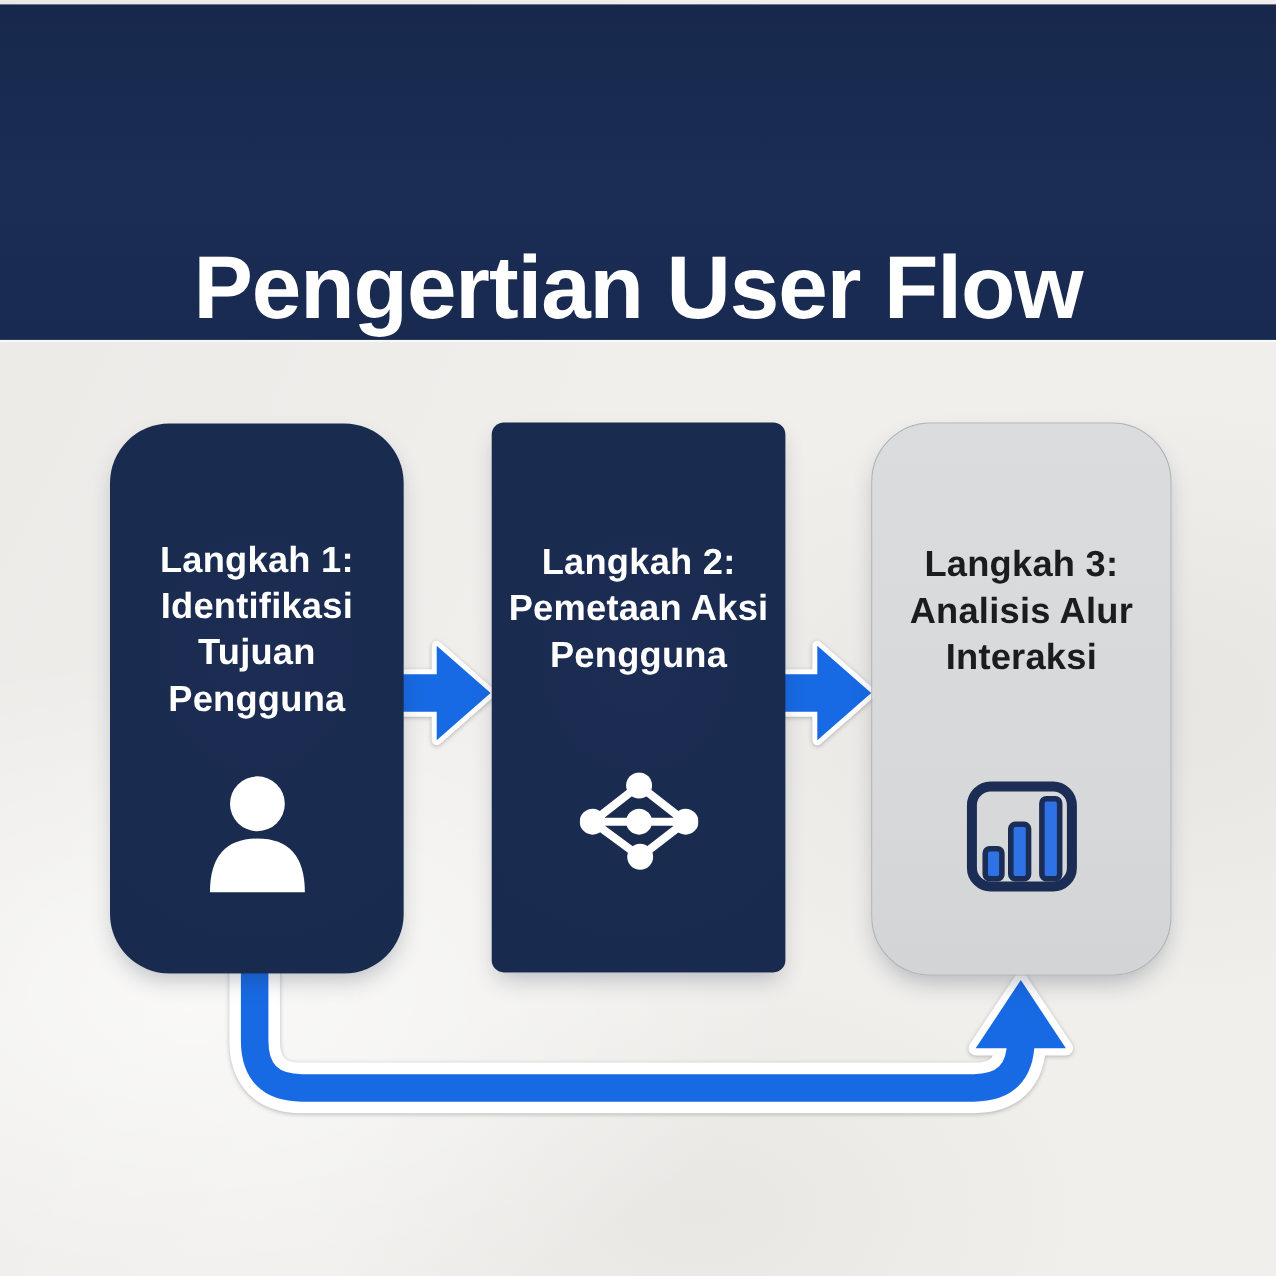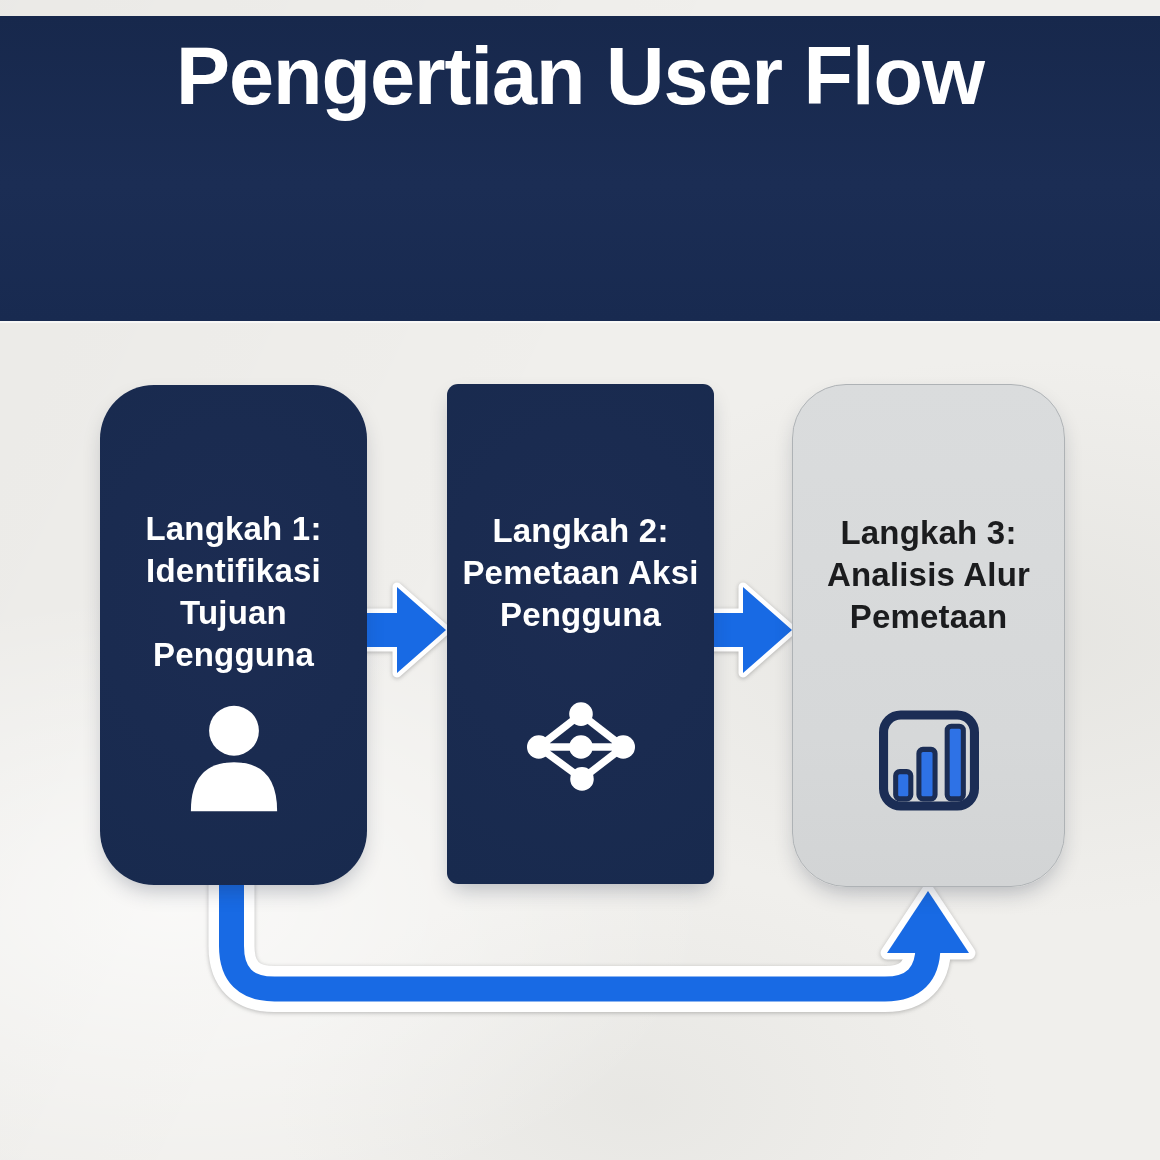--- a/index.html
+++ b/index.html
@@ -16,25 +16,25 @@
       radial-gradient(900px 520px at 15% 78%, rgba(255,255,255,0.65), transparent 60%),
       radial-gradient(760px 430px at 88% 55%, rgba(205,205,200,0.30), transparent 65%),
       radial-gradient(600px 380px at 55% 95%, rgba(216,216,212,0.35), transparent 60%),
       linear-gradient(115deg, rgba(0,0,0,0.025), transparent 45%),
       #f0efec;
   }
 
   
   .header {
     position: absolute;
-    left: 0; top: 16px;
+    left: 0; top: 4px;
     width: 1160px; height: 305px;
     background: linear-gradient(180deg, #17284c 0%, #1b2d54 55%, #182a50 100%);
     display: flex;
-    align-items: flex-start;
+    align-items: flex-end;
     justify-content: center;
     box-shadow: 0 2px 0 rgba(255,255,255,0.6);
   }
   .header h1 {
     margin: 0;
     padding-top: 14px;
     color: #ffffff;
     font-size: 81px;
     font-weight: 800;
     letter-spacing: -1px;
@@ -74,21 +74,20 @@
   .card-label {
     position: absolute;
     left: 0;
     width: 100%;
     text-align: center;
     font-size: 33px;
     line-height: 42px;
     font-weight: 600;
     letter-spacing: 0.2px;
     white-space: pre-line;
-    margin-top: 20px;
   }
   .card-1 .card-label { top: 103px; }
   .card-2 .card-label { top: 106px; }
   .card-3 .card-label { top: 107px; }
 
   .card-icon {
     position: absolute;
     left: 50%;
     transform: translateX(-50%);
     display: flex;
@@ -155,21 +154,21 @@
       <circle cx="98" cy="45.5" r="12" fill="#ffffff"></circle>
       <circle cx="56" cy="78" r="12" fill="#ffffff"></circle>
       <circle cx="55" cy="45.5" r="12" fill="#ffffff"></circle>
     </svg>
   </div>
 </div>
 
 <div class="card gray card-3">
   <div class="card-label">Langkah 3:
 Analisis Alur
-Pemetaan</div>
+Interaksi</div>
   <div class="card-icon">
     <svg width="101" height="101" viewBox="0 0 100 100">
       <rect x="5" y="5" width="90" height="90" rx="17" fill="none" stroke="#1b2d55" stroke-width="9"></rect>
       <g fill="#2e72e6" stroke="#1b2d55" stroke-width="5">
         <rect x="17" y="61" width="15" height="27" rx="4"></rect>
         <rect x="40" y="39" width="16" height="49" rx="4"></rect>
         <rect x="68" y="16" width="16" height="72" rx="4"></rect>
       </g>
     </svg>
   </div>

